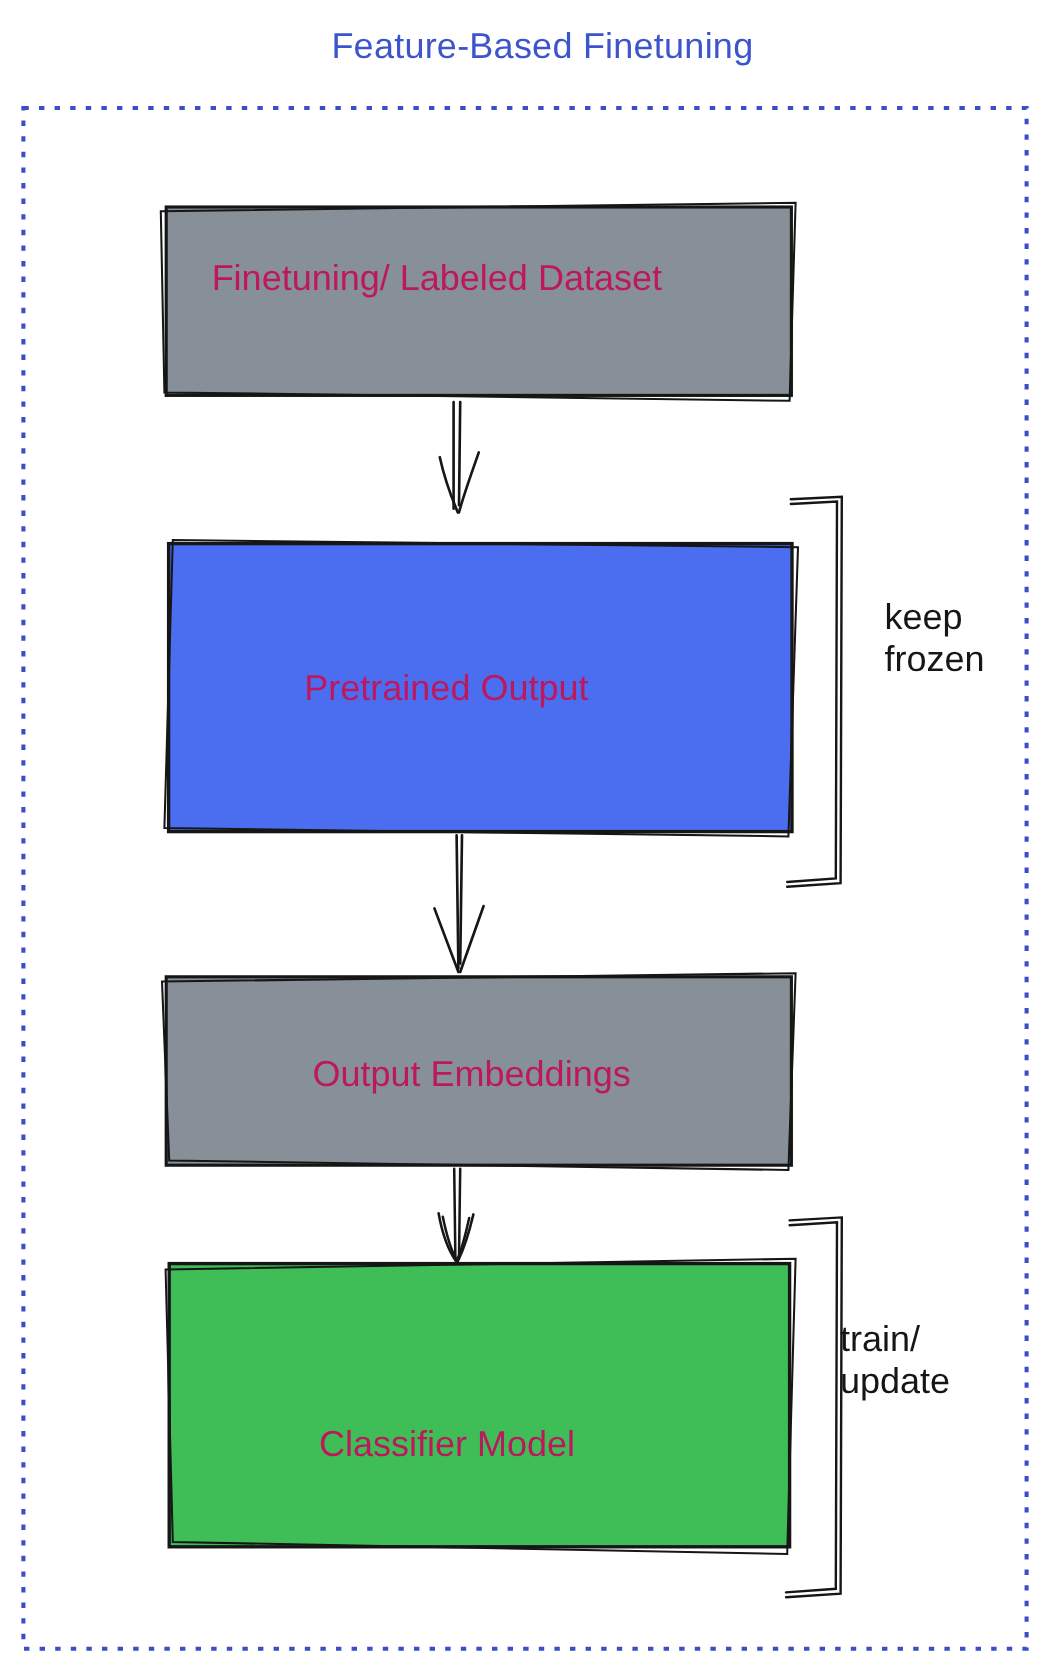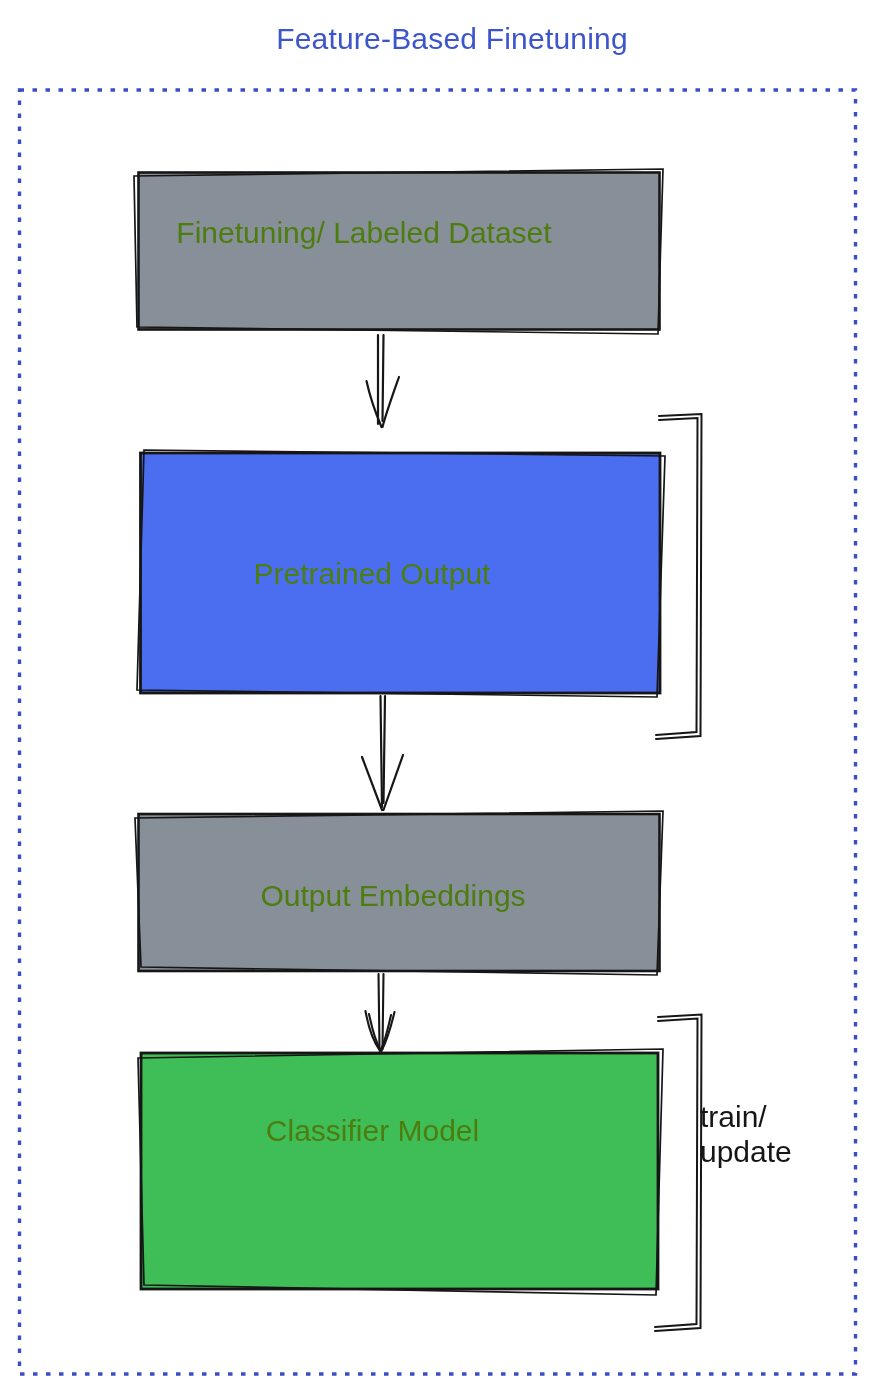--- a/index.html
+++ b/index.html
@@ -32,31 +32,31 @@
     top: 0;
     width: 880px;
     height: 1393px;
   }
   .box-label {
     position: absolute;
     display: flex;
     align-items: center;
     justify-content: center;
     font-size: 30px;
-    color: #4d7c0f;
+    color: #be185d;
     pointer-events: none;
     white-space: nowrap;
   }
   .label-dataset    { left: 138px; top: 172px; width: 522px; height: 158px; }
   .label-dataset   .t { transform: translate(-35px, -18px); }
   .label-pretrained { left: 140px; top: 453px; width: 520px; height: 240px; }
   .label-pretrained .t { transform: translate(-28px, 1px); }
   .label-embeddings { left: 138px; top: 814px; width: 522px; height: 158px; border-radius: 20px; }
   .label-embeddings .t { transform: translate(-6px, 3px); }
-  .label-classifier { left: 141px; top: 1022px; width: 517px; height: 224px; }
+  .label-classifier { left: 141px; top: 1095px; width: 517px; height: 224px; }
   .label-classifier .t { transform: translate(-27px, -3px); }
   .annotation {
     position: absolute;
     font-size: 30px;
     line-height: 35px;
     color: #161616;
     white-space: pre-line;
   }
   .annotation-keep-frozen  { left: 737px; top: 497px; }
   .annotation-train-update { left: 700px; top: 1099px; }
@@ -132,16 +132,18 @@
   <div class="box-label label-pretrained">
     <span class="t">Pretrained Output</span>
   </div>
   <div class="box-label label-embeddings">
     <span class="t">Output Embeddings</span>
   </div>
   <div class="box-label label-classifier">
     <span class="t">Classifier Model</span>
   </div>
 
+  <div class="annotation annotation-keep-frozen">keep
+frozen</div>
   <div class="annotation annotation-train-update">train/
 update</div>
 
 </div>
 
 </body></html>

